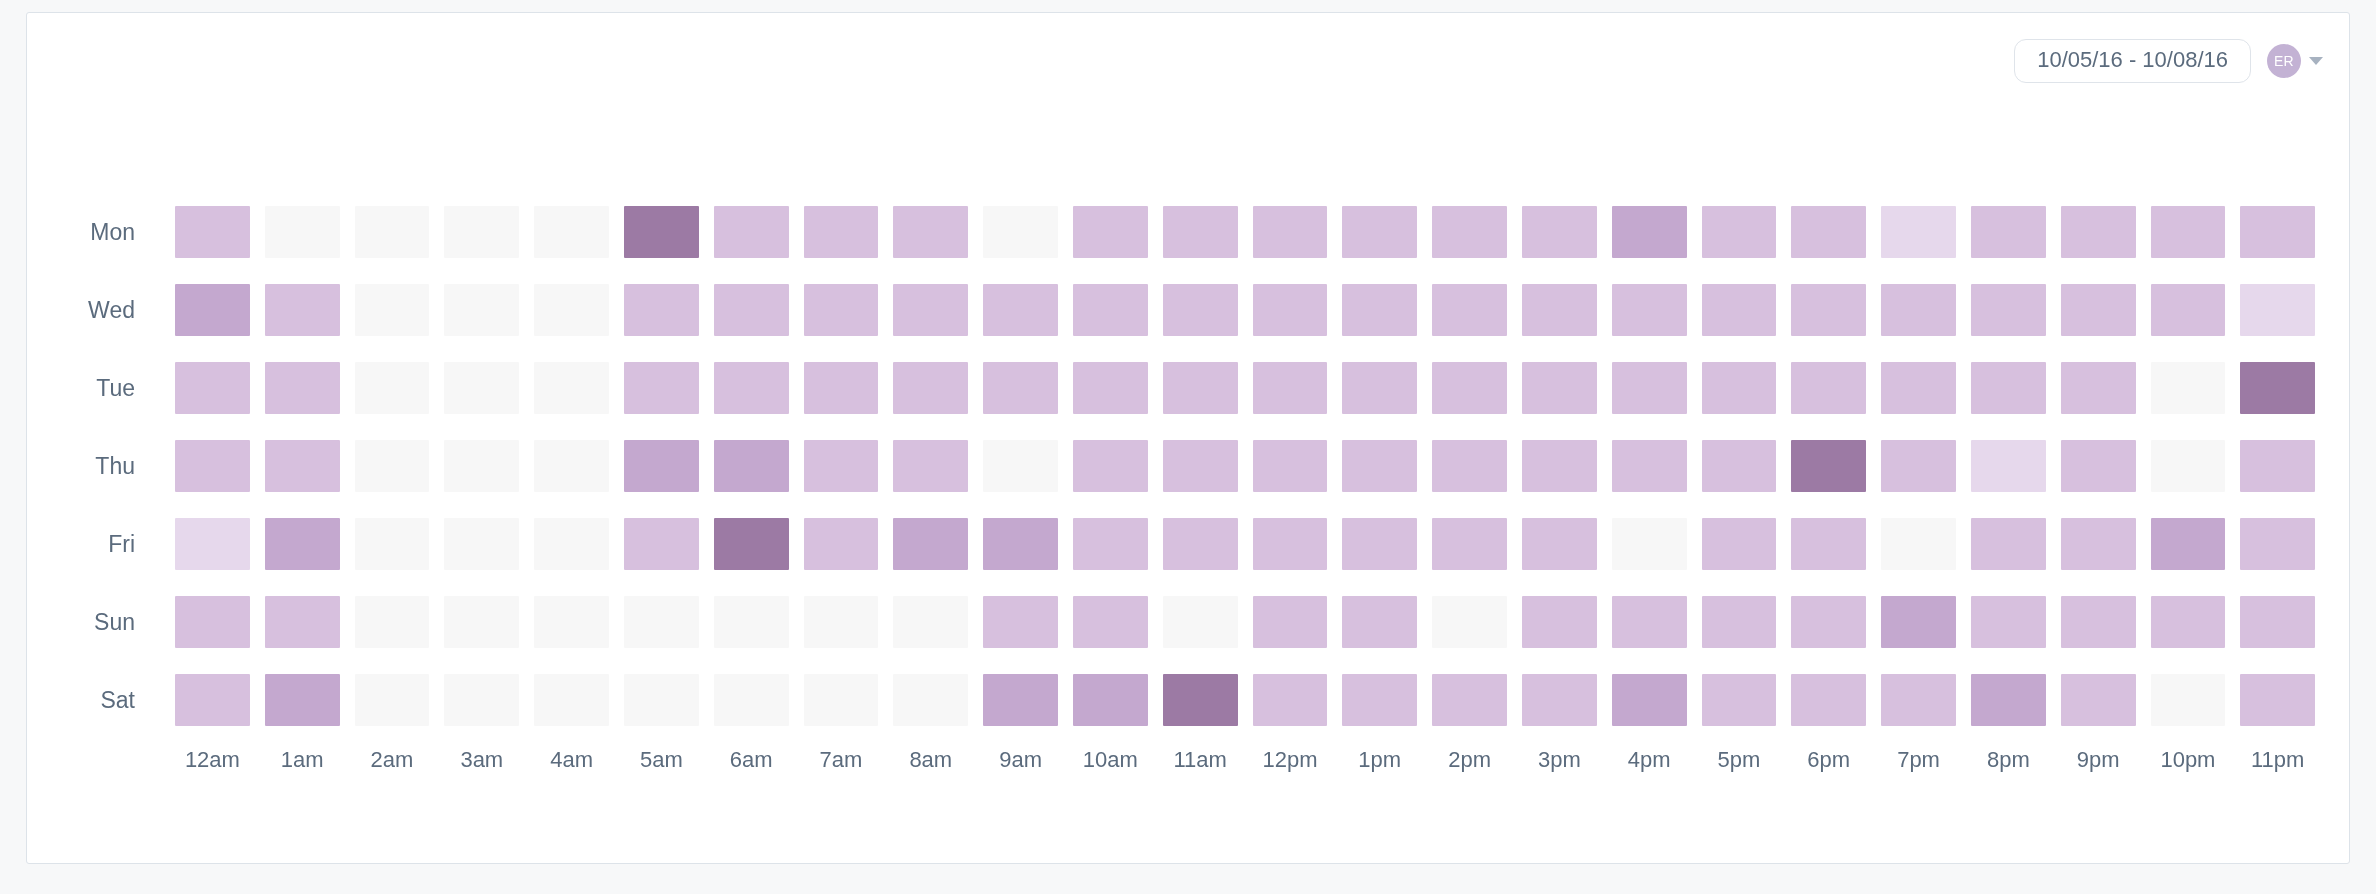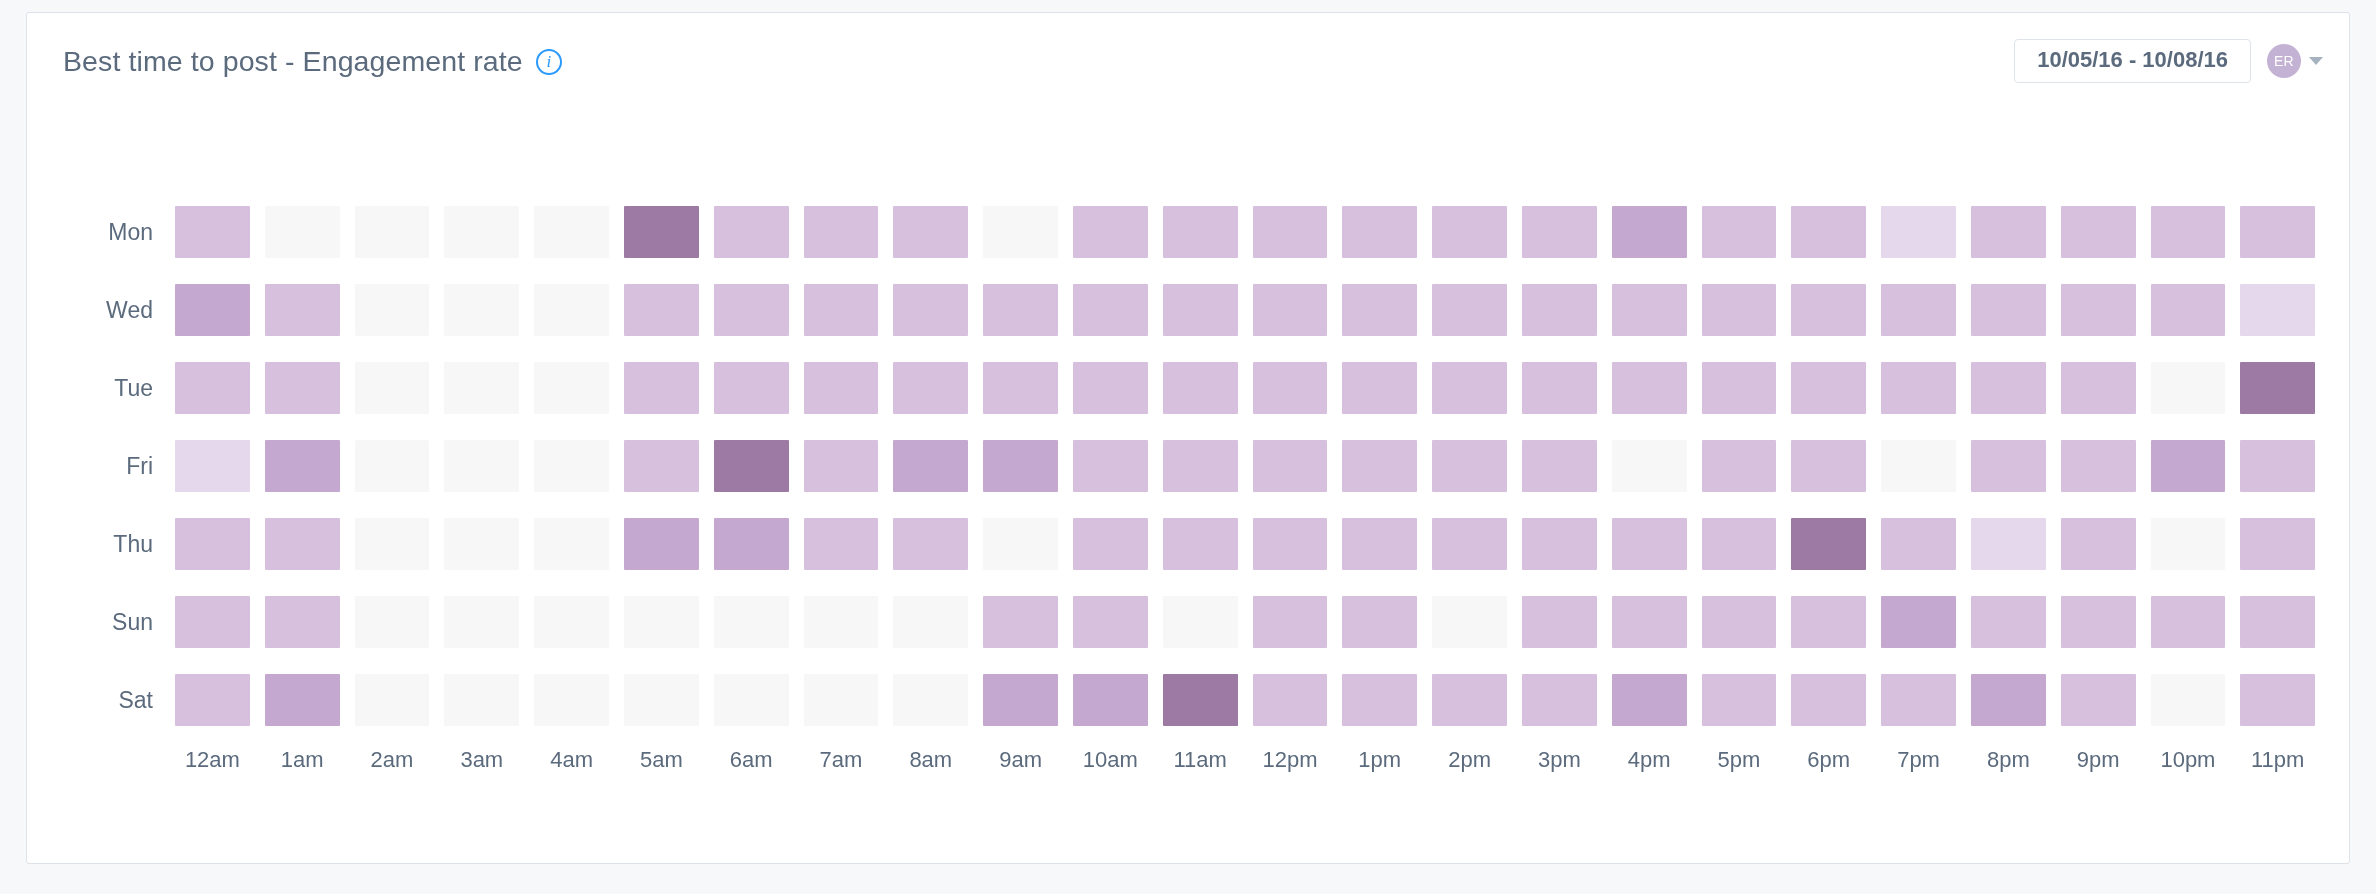--- a/index.html
+++ b/index.html
@@ -74,29 +74,28 @@
   .header-right {
     position: absolute;
     right: 26px;
     top: 26px;
     display: flex;
     align-items: center;
     gap: 16px;
   }
   .date-range {
     border: 1px solid #dfe4ea;
-    border-radius: 4px;
+    border-radius: 12px;
     background: #ffffff;
     color: #5b6b7d;
     font-size: 22px;
     padding: 9px 22px 11px 22px;
     line-height: 1;
     cursor: pointer;
     white-space: nowrap;
-    font-weight: bold;
   }
   .avatar-wrap {
     display: flex;
     align-items: center;
     gap: 8px;
     cursor: pointer;
   }
   .avatar {
     width: 34px;
     height: 34px;
@@ -135,21 +134,21 @@
   }
 
   .hm-row {
     display: flex;
     align-items: center;
     height: 78px;
   }
   .hm-row-label {
     width: 112px;
     text-align: right;
-    padding-right: 22px;
+    padding-right: 40px;
     font-size: 23px;
     color: #5b6b7d;
     flex: none;
     white-space: nowrap;
   }
   .hm-cells {
     display: flex;
     flex: 1;
     gap: 0;
   }
@@ -194,24 +193,20 @@
     white-space: nowrap;
   }
 </style>
 </head>
 <body>
 
 <div id="app">
   <div class="card">
 
     <div class="card-header">
-      <div class="title-wrap">
-        <div class="card-title">Best time to post - Engagement rate</div>
-        <span class="info-icon">i</span>
-      </div>
 
       <div class="header-right">
         <div class="date-range">10/05/16 - 10/08/16</div>
         <div class="avatar-wrap">
           <div class="avatar">ER</div>
           <span class="caret"></span>
         </div>
       </div>
     </div>
 
@@ -298,20 +293,49 @@
             <div class="hm-cell" style="background: rgb(215, 192, 222);"></div>
             <div class="hm-cell" style="background: rgb(215, 192, 222);"></div>
             <div class="hm-cell" style="background: rgb(215, 192, 222);"></div>
             <div class="hm-cell" style="background: rgb(215, 192, 222);"></div>
             <div class="hm-cell" style="background: rgb(215, 192, 222);"></div>
             <div class="hm-cell" style="background: rgb(247, 247, 247);"></div>
             <div class="hm-cell" style="background: rgb(156, 122, 164);"></div>
           </div>
         </div>
         <div class="hm-row">
+          <div class="hm-row-label">Thu</div>
+          <div class="hm-cells">
+            <div class="hm-cell" style="background: rgb(215, 192, 222);"></div>
+            <div class="hm-cell" style="background: rgb(215, 192, 222);"></div>
+            <div class="hm-cell" style="background: rgb(247, 247, 247);"></div>
+            <div class="hm-cell" style="background: rgb(247, 247, 247);"></div>
+            <div class="hm-cell" style="background: rgb(247, 247, 247);"></div>
+            <div class="hm-cell" style="background: rgb(196, 168, 207);"></div>
+            <div class="hm-cell" style="background: rgb(196, 168, 207);"></div>
+            <div class="hm-cell" style="background: rgb(215, 192, 222);"></div>
+            <div class="hm-cell" style="background: rgb(215, 192, 222);"></div>
+            <div class="hm-cell" style="background: rgb(247, 247, 247);"></div>
+            <div class="hm-cell" style="background: rgb(215, 192, 222);"></div>
+            <div class="hm-cell" style="background: rgb(215, 192, 222);"></div>
+            <div class="hm-cell" style="background: rgb(215, 192, 222);"></div>
+            <div class="hm-cell" style="background: rgb(215, 192, 222);"></div>
+            <div class="hm-cell" style="background: rgb(215, 192, 222);"></div>
+            <div class="hm-cell" style="background: rgb(215, 192, 222);"></div>
+            <div class="hm-cell" style="background: rgb(215, 192, 222);"></div>
+            <div class="hm-cell" style="background: rgb(215, 192, 222);"></div>
+            <div class="hm-cell" style="background: rgb(156, 122, 164);"></div>
+            <div class="hm-cell" style="background: rgb(215, 192, 222);"></div>
+            <div class="hm-cell" style="background: rgb(230, 216, 236);"></div>
+            <div class="hm-cell" style="background: rgb(215, 192, 222);"></div>
+            <div class="hm-cell" style="background: rgb(247, 247, 247);"></div>
+            <div class="hm-cell" style="background: rgb(215, 192, 222);"></div>
+          </div>
+        </div>
+        <div class="hm-row">
           <div class="hm-row-label">Fri</div>
           <div class="hm-cells">
             <div class="hm-cell" style="background: rgb(230, 216, 236);"></div>
             <div class="hm-cell" style="background: rgb(196, 168, 207);"></div>
             <div class="hm-cell" style="background: rgb(247, 247, 247);"></div>
             <div class="hm-cell" style="background: rgb(247, 247, 247);"></div>
             <div class="hm-cell" style="background: rgb(247, 247, 247);"></div>
             <div class="hm-cell" style="background: rgb(215, 192, 222);"></div>
             <div class="hm-cell" style="background: rgb(156, 122, 164);"></div>
             <div class="hm-cell" style="background: rgb(215, 192, 222);"></div>
@@ -323,49 +347,20 @@
             <div class="hm-cell" style="background: rgb(215, 192, 222);"></div>
             <div class="hm-cell" style="background: rgb(215, 192, 222);"></div>
             <div class="hm-cell" style="background: rgb(215, 192, 222);"></div>
             <div class="hm-cell" style="background: rgb(247, 247, 247);"></div>
             <div class="hm-cell" style="background: rgb(215, 192, 222);"></div>
             <div class="hm-cell" style="background: rgb(215, 192, 222);"></div>
             <div class="hm-cell" style="background: rgb(247, 247, 247);"></div>
             <div class="hm-cell" style="background: rgb(215, 192, 222);"></div>
             <div class="hm-cell" style="background: rgb(215, 192, 222);"></div>
             <div class="hm-cell" style="background: rgb(196, 168, 207);"></div>
-            <div class="hm-cell" style="background: rgb(215, 192, 222);"></div>
-          </div>
-        </div>
-        <div class="hm-row">
-          <div class="hm-row-label">Thu</div>
-          <div class="hm-cells">
-            <div class="hm-cell" style="background: rgb(215, 192, 222);"></div>
-            <div class="hm-cell" style="background: rgb(215, 192, 222);"></div>
-            <div class="hm-cell" style="background: rgb(247, 247, 247);"></div>
-            <div class="hm-cell" style="background: rgb(247, 247, 247);"></div>
-            <div class="hm-cell" style="background: rgb(247, 247, 247);"></div>
-            <div class="hm-cell" style="background: rgb(196, 168, 207);"></div>
-            <div class="hm-cell" style="background: rgb(196, 168, 207);"></div>
-            <div class="hm-cell" style="background: rgb(215, 192, 222);"></div>
-            <div class="hm-cell" style="background: rgb(215, 192, 222);"></div>
-            <div class="hm-cell" style="background: rgb(247, 247, 247);"></div>
-            <div class="hm-cell" style="background: rgb(215, 192, 222);"></div>
-            <div class="hm-cell" style="background: rgb(215, 192, 222);"></div>
-            <div class="hm-cell" style="background: rgb(215, 192, 222);"></div>
-            <div class="hm-cell" style="background: rgb(215, 192, 222);"></div>
-            <div class="hm-cell" style="background: rgb(215, 192, 222);"></div>
-            <div class="hm-cell" style="background: rgb(215, 192, 222);"></div>
-            <div class="hm-cell" style="background: rgb(215, 192, 222);"></div>
-            <div class="hm-cell" style="background: rgb(215, 192, 222);"></div>
-            <div class="hm-cell" style="background: rgb(156, 122, 164);"></div>
-            <div class="hm-cell" style="background: rgb(215, 192, 222);"></div>
-            <div class="hm-cell" style="background: rgb(230, 216, 236);"></div>
-            <div class="hm-cell" style="background: rgb(215, 192, 222);"></div>
-            <div class="hm-cell" style="background: rgb(247, 247, 247);"></div>
             <div class="hm-cell" style="background: rgb(215, 192, 222);"></div>
           </div>
         </div>
         <div class="hm-row">
           <div class="hm-row-label">Sun</div>
           <div class="hm-cells">
             <div class="hm-cell" style="background: rgb(215, 192, 222);"></div>
             <div class="hm-cell" style="background: rgb(215, 192, 222);"></div>
             <div class="hm-cell" style="background: rgb(247, 247, 247);"></div>
             <div class="hm-cell" style="background: rgb(247, 247, 247);"></div>

